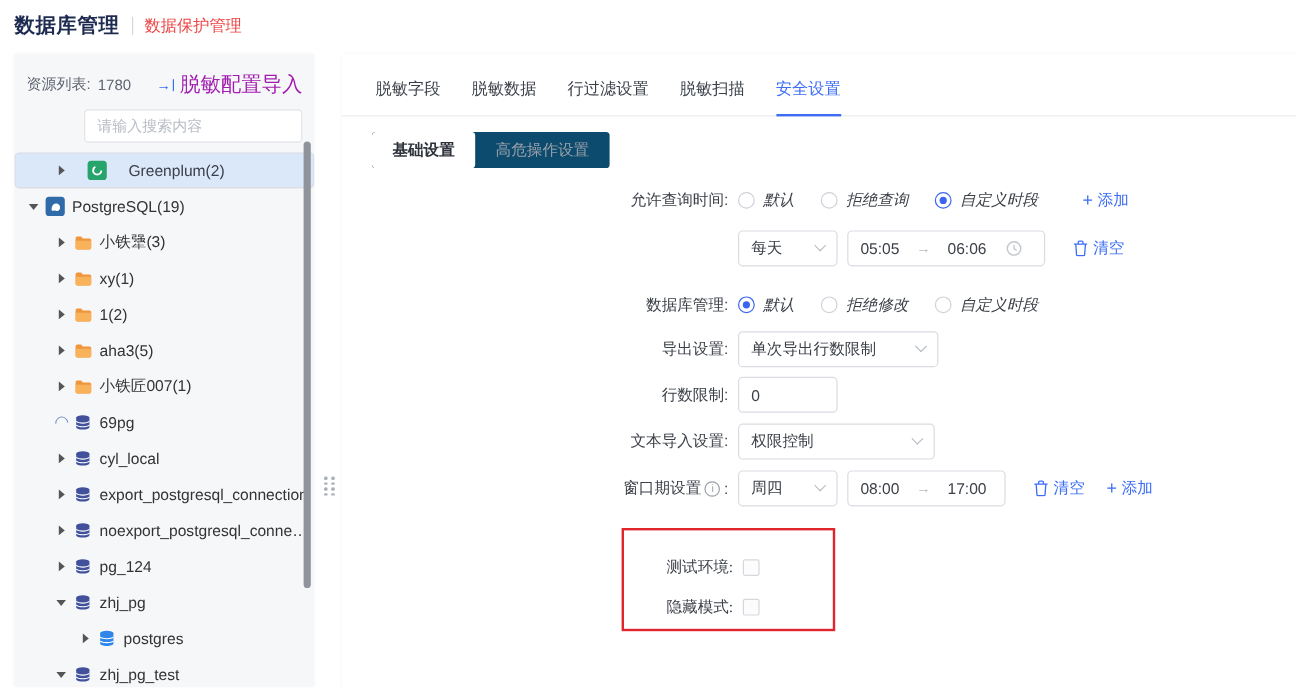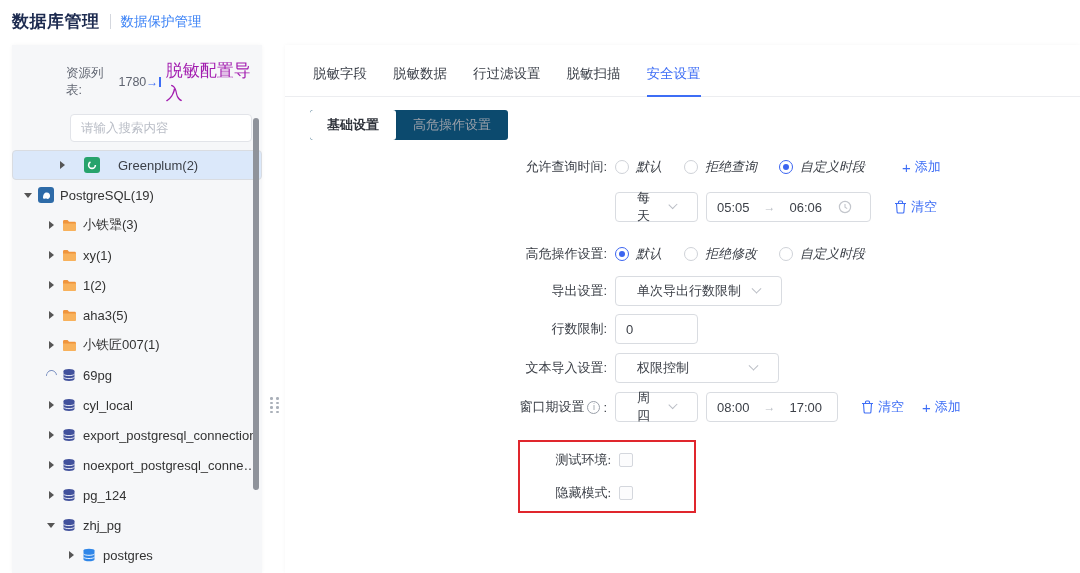--- a/index.html
+++ b/index.html
@@ -4,27 +4,27 @@
 <style>
   * { box-sizing: border-box; margin: 0; padding: 0; }
   html,body { background:#fff; }
   body { font-family:"Liberation Sans","DejaVu Sans",sans-serif; color:#333; }
   .stage { position:relative; width:1080px; height:573px; background:#fff; overflow:hidden; }
 
   
   .hdr { position:absolute; left:12px; top:10px; display:flex; align-items:center; }
   .hdr .title { font-size:17px; font-weight:bold; color:#1d2b50; letter-spacing:.5px; }
   .hdr .divider { width:1px; height:15px; background:#d4d7de; margin:0 10px; }
-  .hdr .subtitle { font-size:13.5px; color:#3b82f6; }
+  .hdr .subtitle { font-size:13.5px; color:#ef4444; }
 
   
   .sidebar { position:absolute; left:12px; top:45px; width:250px; height:528px;
              background:#f6f7f9; box-shadow:0 0 4px rgba(0,0,0,.04); overflow:hidden; }
   .res-row { display:flex; align-items:center; margin:14px 10px 0 10px; font-size:12.5px; }
-  .res-label { color:#5f6470;margin-left:44px; }
+  .res-label { color:#5f6470; }
   .res-count { color:#5f6470; margin-left:6px; }
   .res-right { margin-left:auto; display:flex; align-items:center; gap:5px; color:#3d6df5; }
   .imp-icon { display:flex; align-items:center; }
   .imp-icon .arr { font-size:12px; color:#3d6df5; line-height:1; }
   .imp-icon .bar { width:1.5px; height:10px; background:#3d6df5; margin-left:1px; }
   .imp-link { color:#a21caf; font-size:17px; cursor:pointer; }
   .search { margin:9px 10px 0 10px;padding-left:48px; }
   .search input { width:100%; height:28px; border:1px solid #e2e4e9; border-radius:4px;
                   padding:0 10px; font-size:12.5px; color:#333; background:#fff; outline:none;
                   font-family:inherit; }
@@ -75,41 +75,41 @@
   .mb8{margin-bottom:8px}.mb9{margin-bottom:9px}.mb18{margin-bottom:18px}
 
   .radio-opt { display:flex; align-items:center; margin-right:22px; cursor:pointer; }
   .radio { width:14px; height:14px; border-radius:50%; border:1px solid #cfd2d8; background:#fff; }
   .radio.on { border:1px solid #3b64f0; position:relative; }
   .radio.on::after { content:""; position:absolute; left:3px; top:3px; width:6px; height:6px;
                      border-radius:50%; background:#3b64f0; }
   .radio-txt { margin-left:7px; color:#3c4048;font-style:italic; }
 
   .sel { height:30px; border:1px solid #d9dce1; border-radius:4px; background:#fff;
-         display:flex; align-items:center; padding:0 21px; color:#3c4048; cursor:pointer;gap:12px; }
+         display:flex; align-items:center; padding:0 10px; color:#3c4048; cursor:pointer;gap:12px; }
   .sel .chev { margin-left:auto; width:7px; height:7px; border-right:1.5px solid #b9bdc4;
                border-bottom:1.5px solid #b9bdc4; transform:rotate(45deg) translate(-2px,-2px); }
   .w83{width:83px}.w167{width:167px}.w164{width:164px}
   .timebox { height:30px; border:1px solid #d9dce1; border-radius:4px; background:#fff;
              display:flex; align-items:center; padding:0 10px; margin-left:8px; cursor:text; }
   .timebox .t { color:#3c4048; } .timebox .ra { color:#b9bdc4; margin:0 14px; font-size:12px; }
   .timebox svg { margin-left:16px; }
   .tb1{width:165px}.tb2{width:132px}
   .input { height:30px; width:83px; border:1px solid #d9dce1; border-radius:4px; background:#fff;
            display:flex; align-items:center; padding:0 10px; color:#3c4048; cursor:text; }
 
   .blink { display:flex; align-items:center; color:#3d6df5; cursor:pointer; gap:4px; }
   .blink .plus { font-size:15px; line-height:1; }
   .ml15{margin-left:15px}.ml23{margin-left:23px}.ml18{margin-left:18px}
 
   .info { width:13px; height:13px; border-radius:50%; border:1px solid #9aa0a9; color:#9aa0a9;
           font-size:9px; display:flex; align-items:center; justify-content:center;
           margin:0 3px 0 3px; cursor:pointer; }
 
-  .redbox { margin-left:233px; width:178px; border:2px solid #e0262d; padding:3px 0 3px 0;font-family:Liberation Serif, serif; }
+  .redbox { margin-left:233px; width:178px; border:2px solid #e0262d; padding:16px 0 3px 0;font-family:Liberation Serif, serif; }
   .crow { display:flex; align-items:center; height:30px; }
   .crow + .crow { margin-top:3px; }
   .clabel { width:91px; flex:none; text-align:right; color:#3c4048; }
   .checkbox { width:14px; height:14px; border:1px solid #d4d7dd; border-radius:2px;
               background:#fcfcfd; margin-left:8px; cursor:pointer; }
 </style>
 </head>
 <body>
 
 <div class="stage">
@@ -432,21 +432,21 @@
         </span>
         <span class="blink ml23">
           <svg width="13" height="14" viewBox="0 0 13 14">
               <path d="M1 3.5h11M4.5 3.5V2c0-.5.4-1 1-1h2c.6 0 1 .5 1 1v1.5M2.5 3.5l.6 8.5c0 .6.5 1 1 1h4.8c.5 0 1-.4 1-1l.6-8.5" fill="none" stroke="#3d6df5" stroke-width="1.1"></path>
             </svg>
           <span>清空</span>
         </span>
       </div>
 
       <div class="frow mb7">
-        <span class="flabel">高危操作设置:</span>
+        <span class="flabel">数据库管理:</span>
         <span class="radio-opt">
           <span class="radio on"></span>
           <span class="radio-txt">默认</span>
         </span>
         <span class="radio-opt">
           <span class="radio"></span>
           <span class="radio-txt">拒绝修改</span>
         </span>
         <span class="radio-opt">
           <span class="radio"></span>

